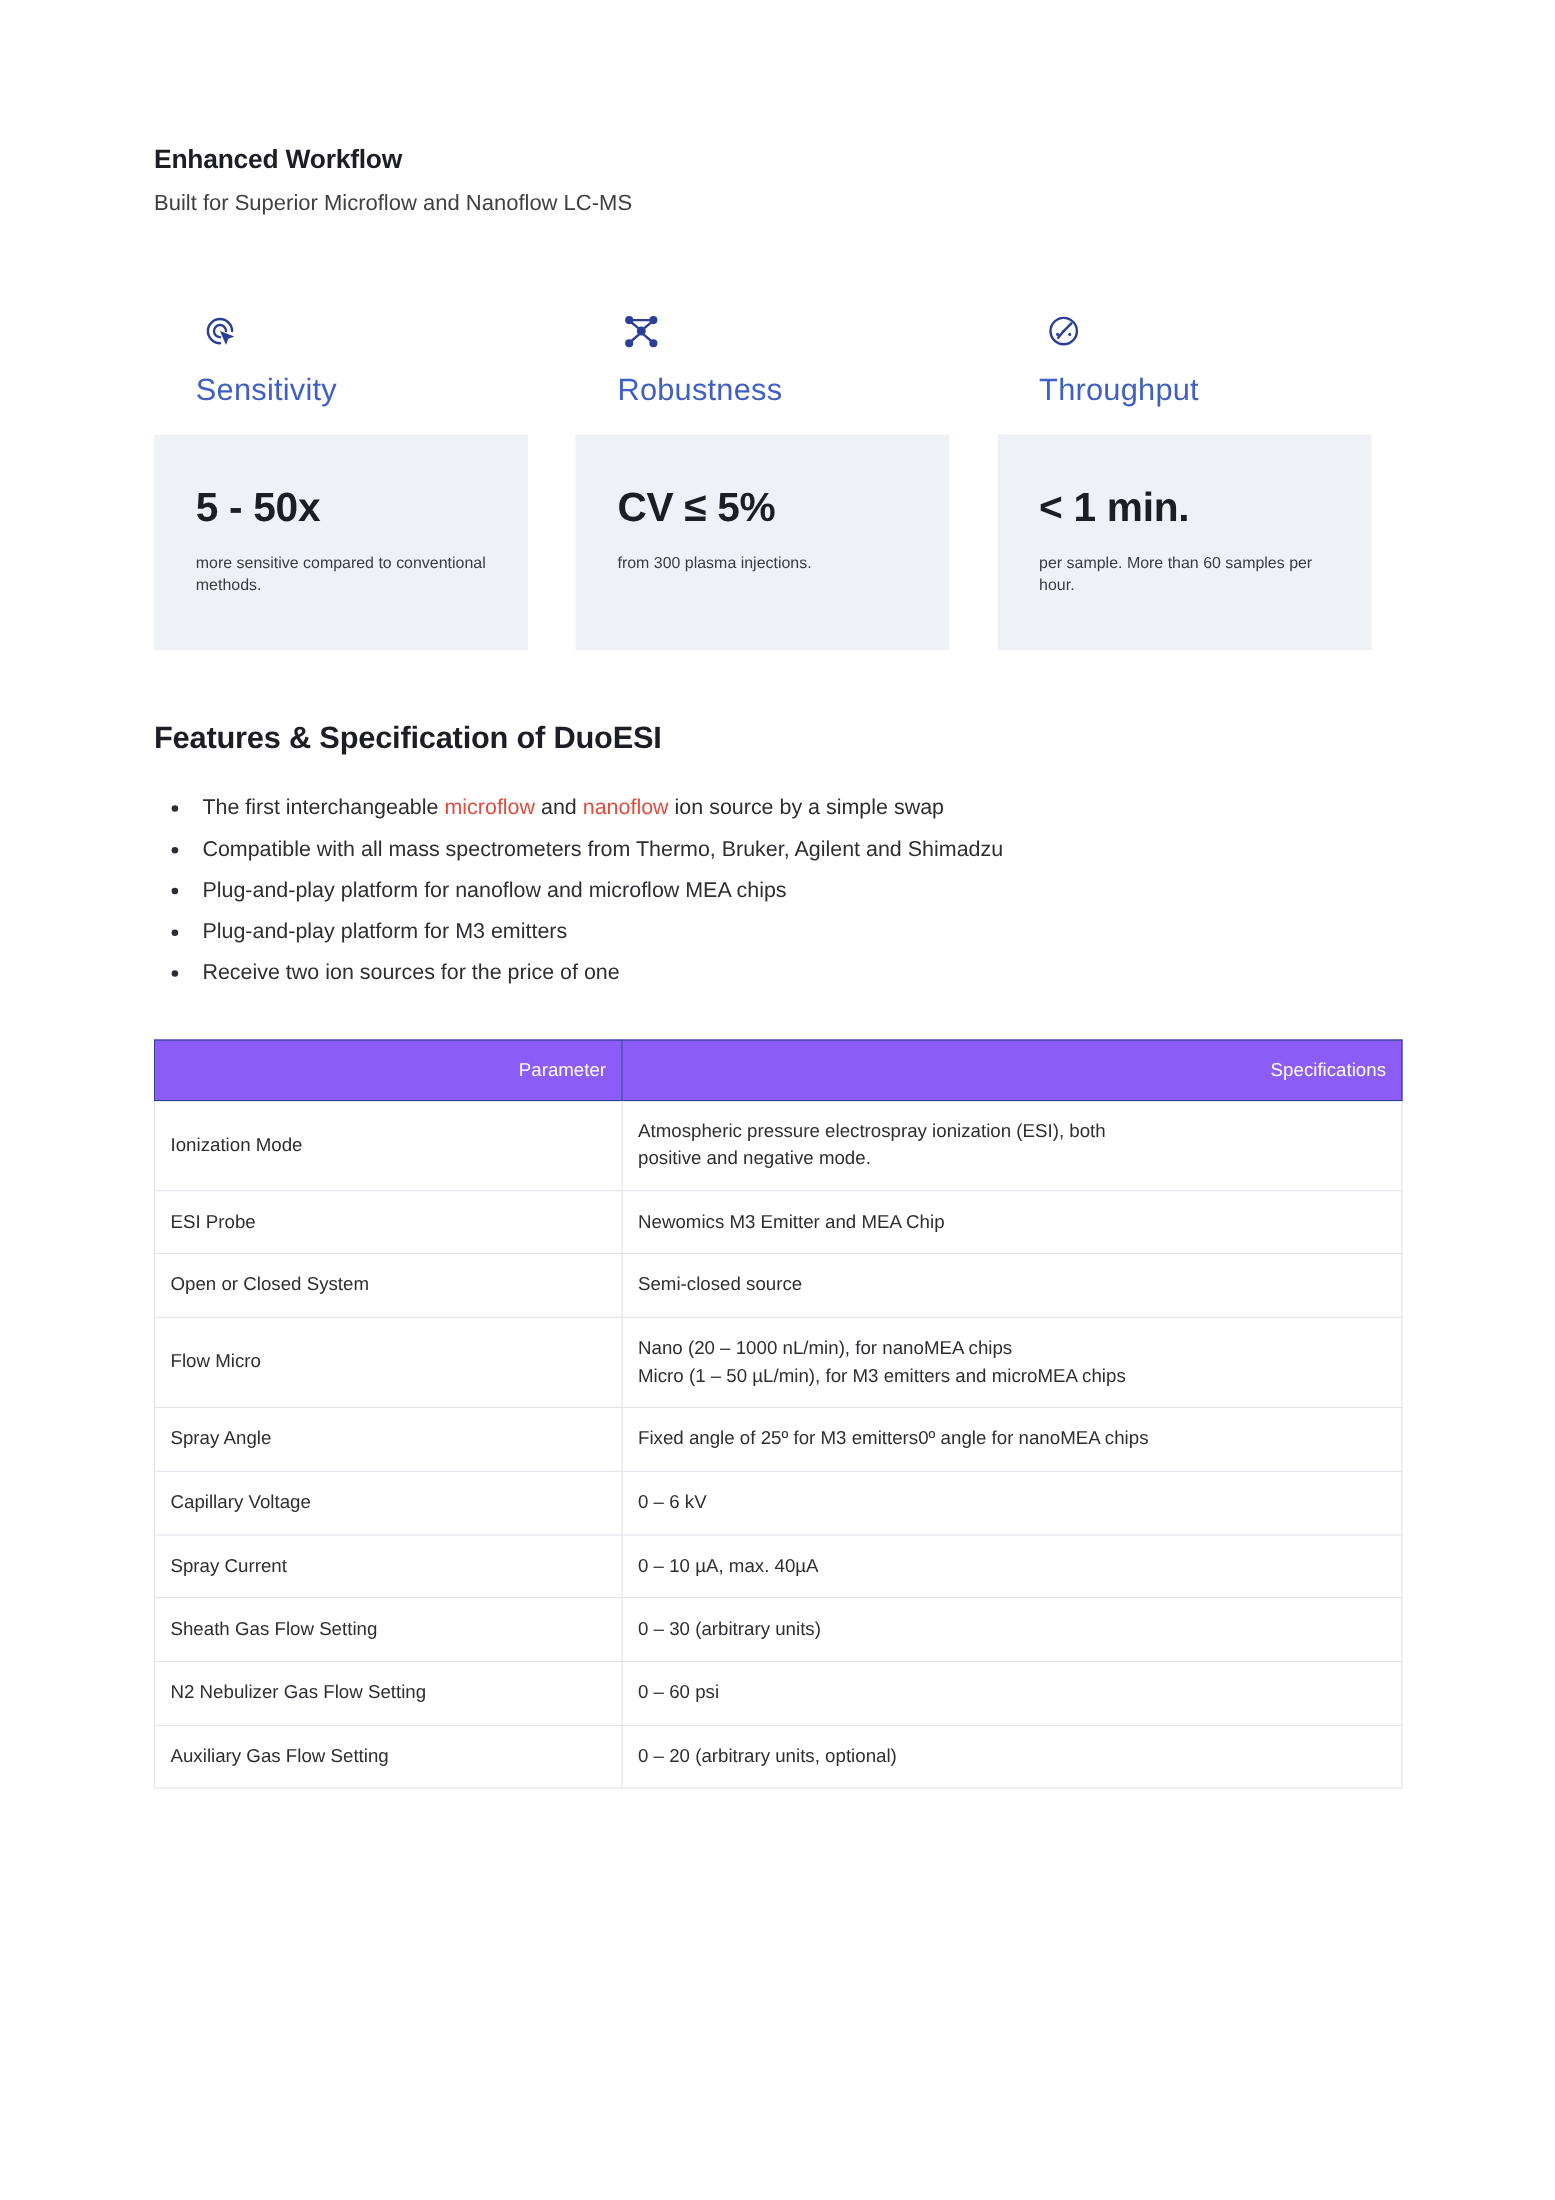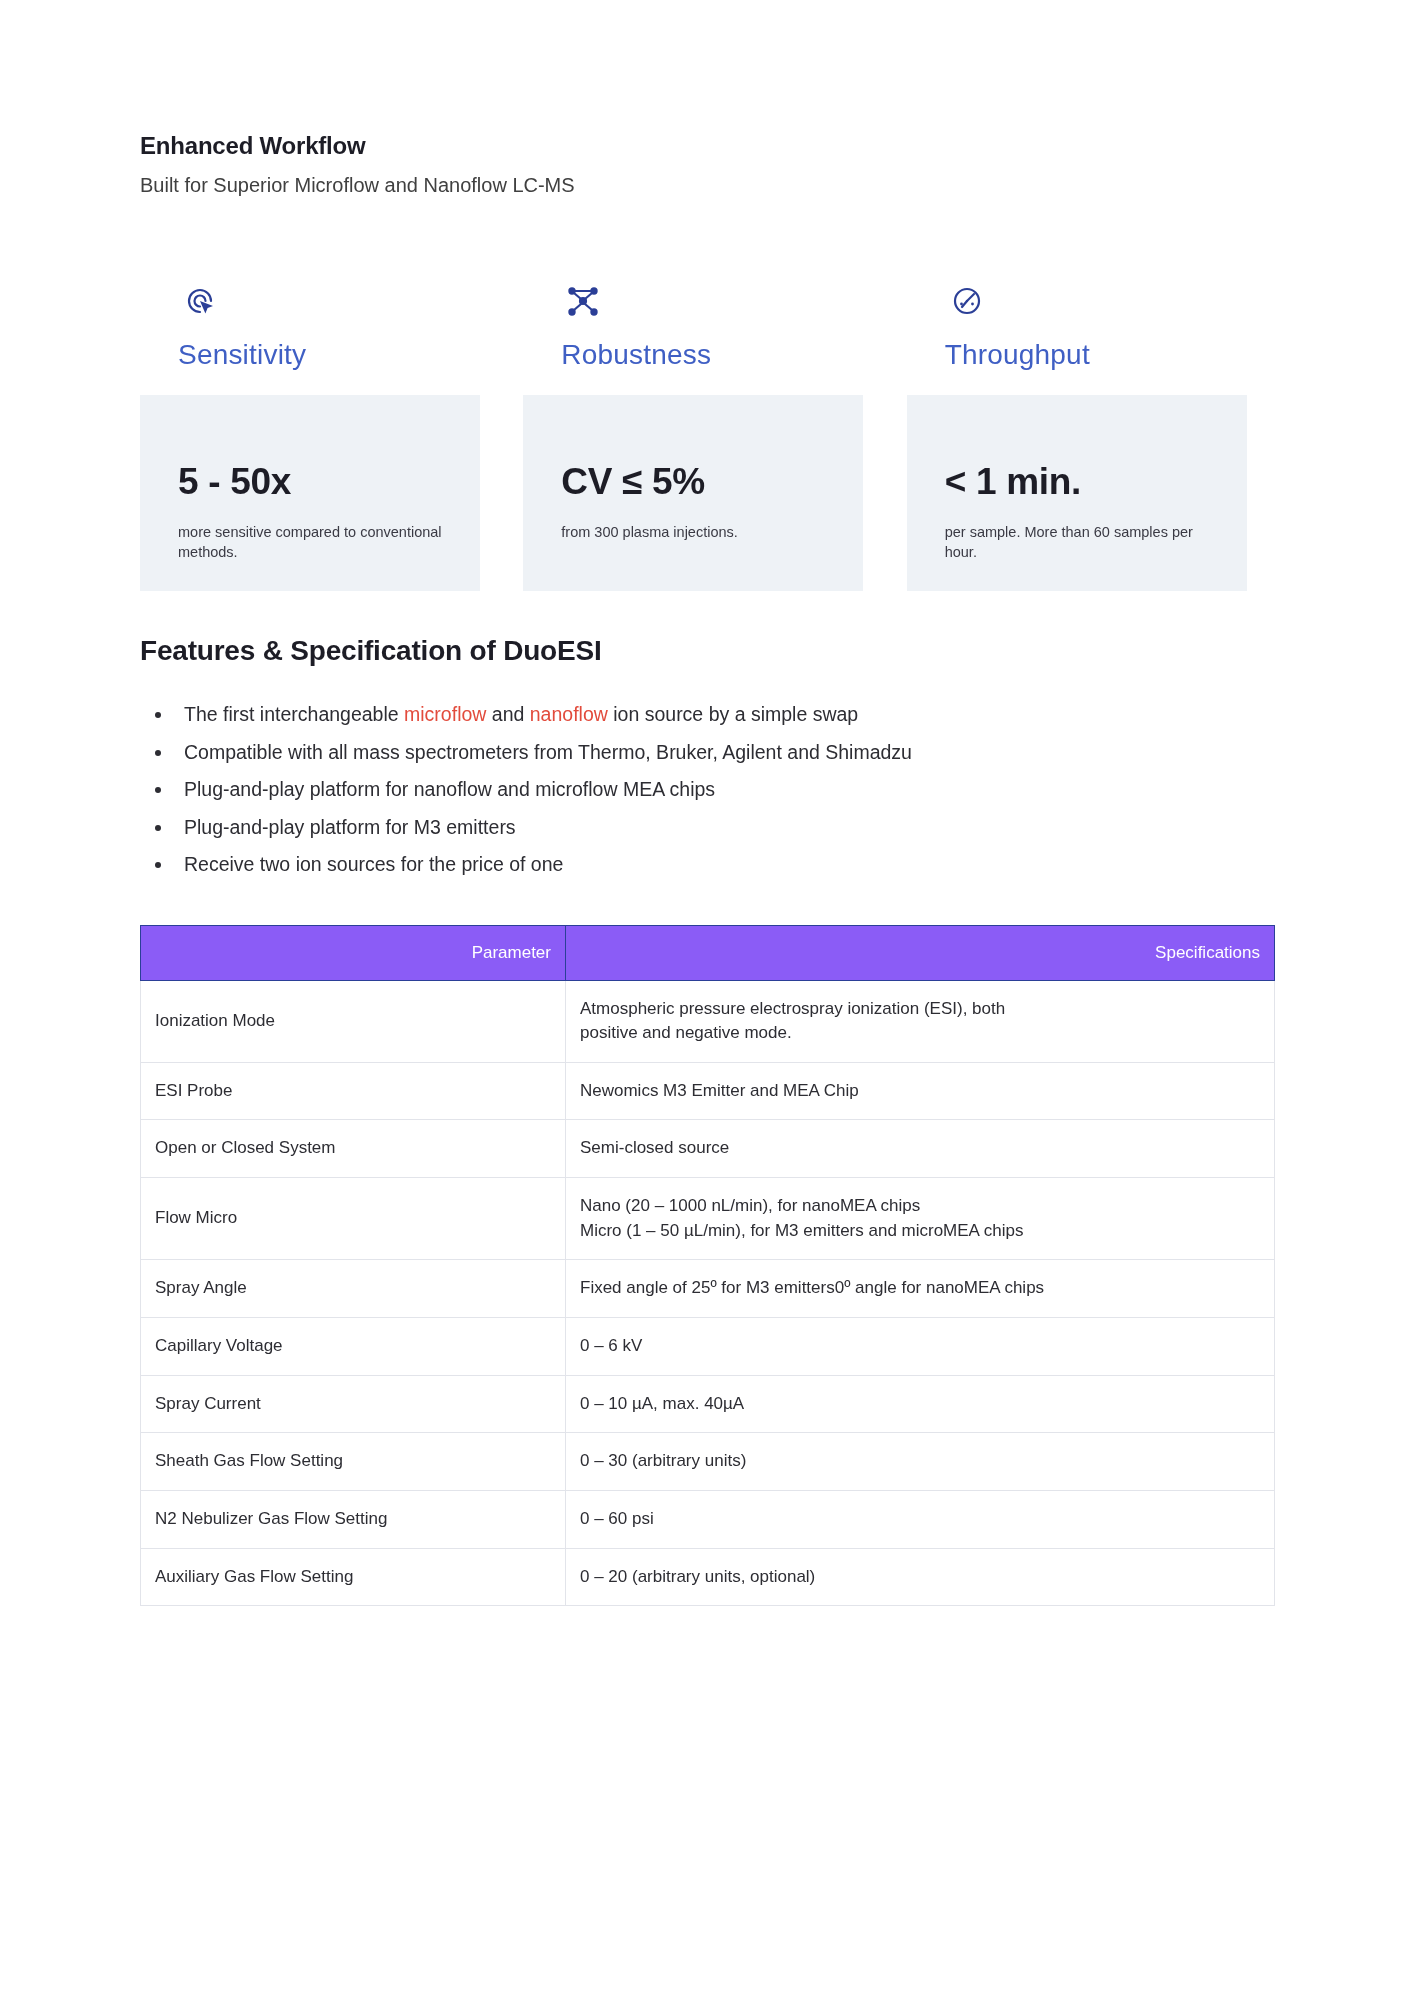--- a/index.html
+++ b/index.html
@@ -75,35 +75,34 @@
     box-sizing: border-box;
     padding: 46px 38px 0 38px;
     width: 340px;
   }
   .stat-value {
     font-size: 37px;
     font-weight: bold;
     color: #1d1d26;
     letter-spacing: -0.3px;
     margin-bottom: 20px;
-    margin-top: 20px;
   }
   .stat-desc {
     font-size: 14.5px;
     line-height: 1.35;
     color: #3a3a44;
   }
 
   
   .h2 {
     font-size: 28px;
     font-weight: bold;
     color: #1d1d26;
     margin: 0;
-    padding-top: 44px;
+    padding-top: 64px;
     letter-spacing: -0.2px;
   }
   ul.features {
     margin: 38px 0 0 0;
     padding-left: 34px;
     list-style: disc;
   }
   ul.features li {
     font-size: 19.5px;
     color: #2d2d33;

